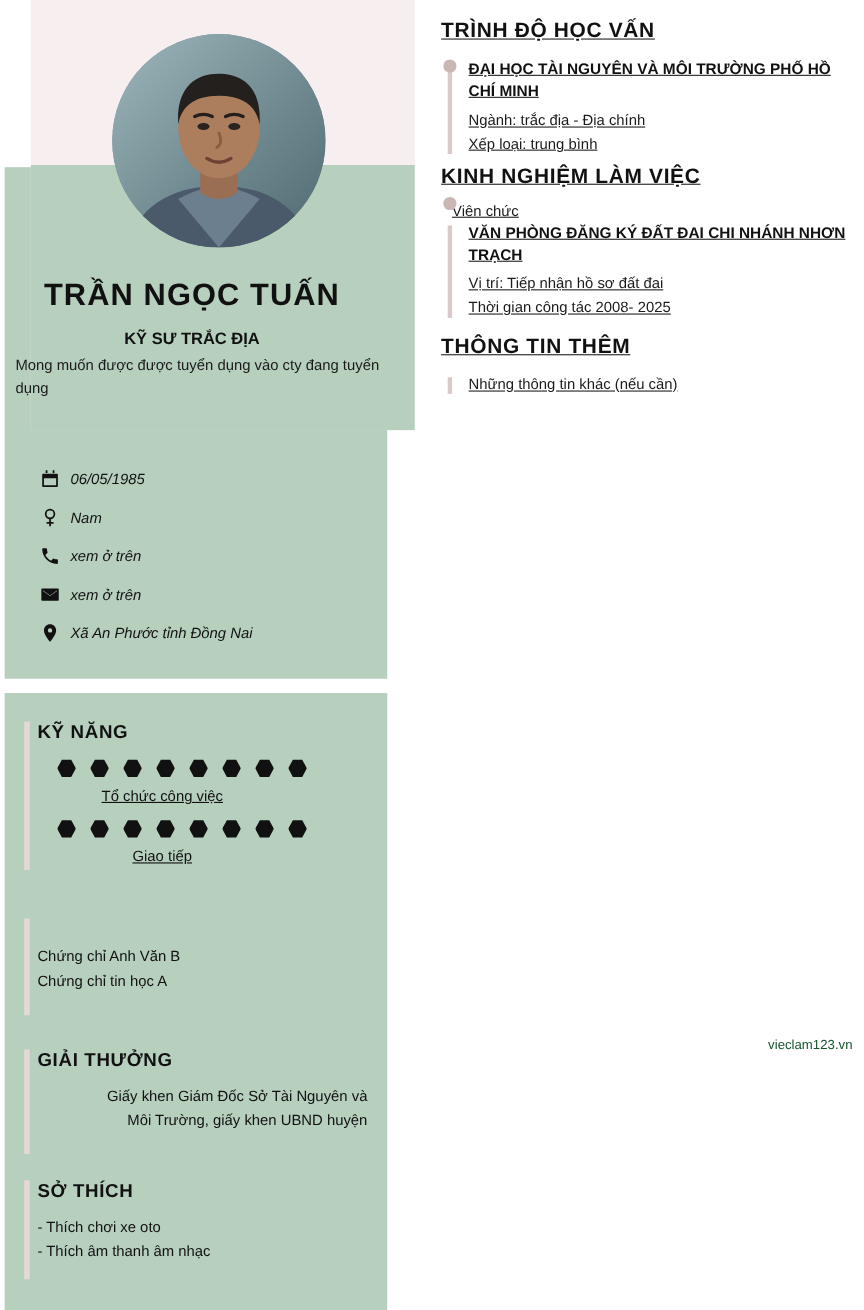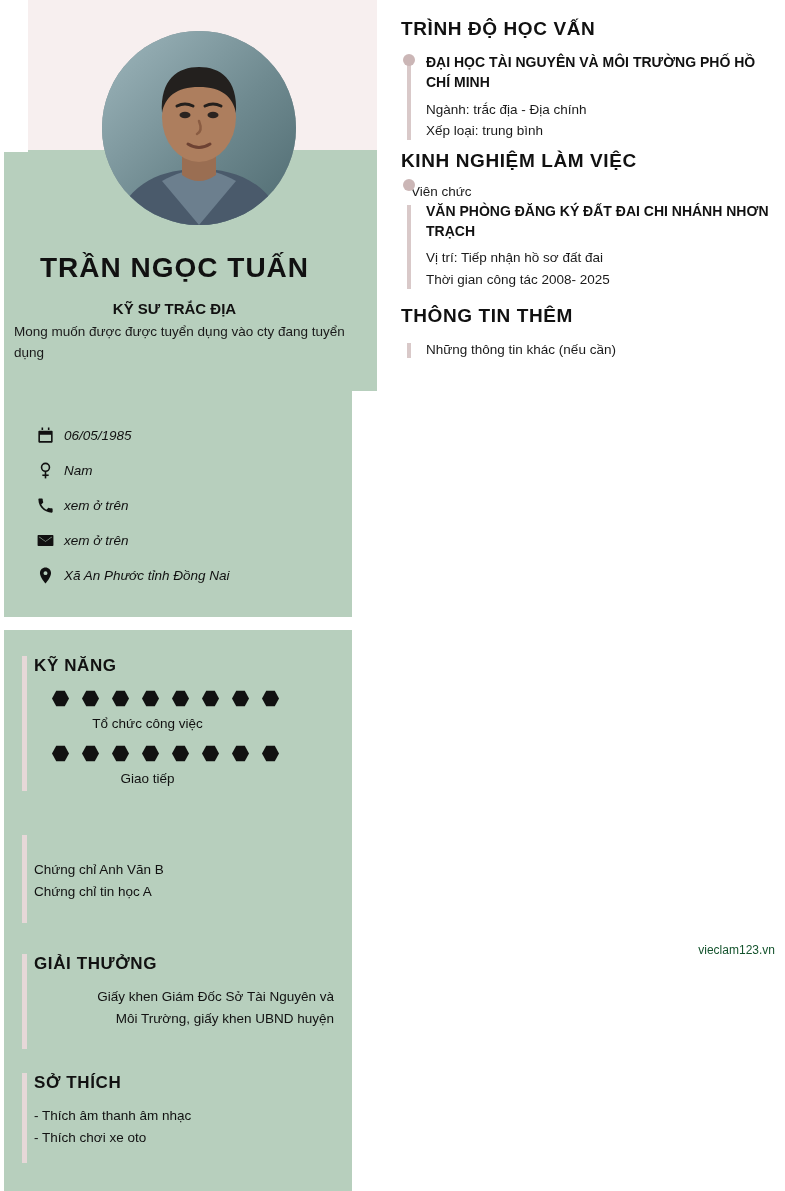--- a/index.html
+++ b/index.html
@@ -152,29 +152,31 @@
     background: #111;
     clip-path: polygon(25% 4%, 75% 4%, 100% 50%, 75% 96%, 25% 96%, 0% 50%);
   }
   .skill-label {
     font-size: 13.5px;
     text-align: center;
     color: #111;
     width: 215px;
     margin-left: 6px;
     padding-top: 7px;
+    text-decoration: underline;
   }
 
   
   .right-col {
     position: absolute;
     left: 385px; top: 0;
     width: 400px; height: 965px;
     background: #ffffff;
     padding: 18px 16px 0 16px;
+    text-decoration: underline;
   }
   .r-sec { position: relative; margin-bottom: 2px; }
   .r-title {
     font-size: 19px;
     font-weight: bold;
     letter-spacing: .6px;
     color: #111;
     margin: 0 0 12px 0;
   }
   .r-item {
@@ -365,22 +367,22 @@
     <div class="sec-body" style="margin-top:12px;text-align:right;">
       <div>Giấy khen Giám Đốc Sở Tài Nguyên và</div>
       <div>Môi  Trường, giấy khen UBND huyện</div>
     </div>
   </div>
 
   <div class="sec-bar" style="top:1073px; height:90px;"></div>
   <div class="sec" style="top:1073px;">
     <h2 class="sec-title">SỞ THÍCH</h2>
     <div class="sec-body" style="margin-top:12px;">
+      <div>- Thích chơi xe oto</div>
       <div>- Thích âm thanh âm nhạc</div>
-      <div>- Thích chơi xe oto</div>
     </div>
   </div>
 
   <div class="edge-seam"></div>
 </div>
 
 <div class="right-col">
 
   <div class="r-sec">
     <h2 class="r-title">TRÌNH ĐỘ HỌC VẤN</h2>

